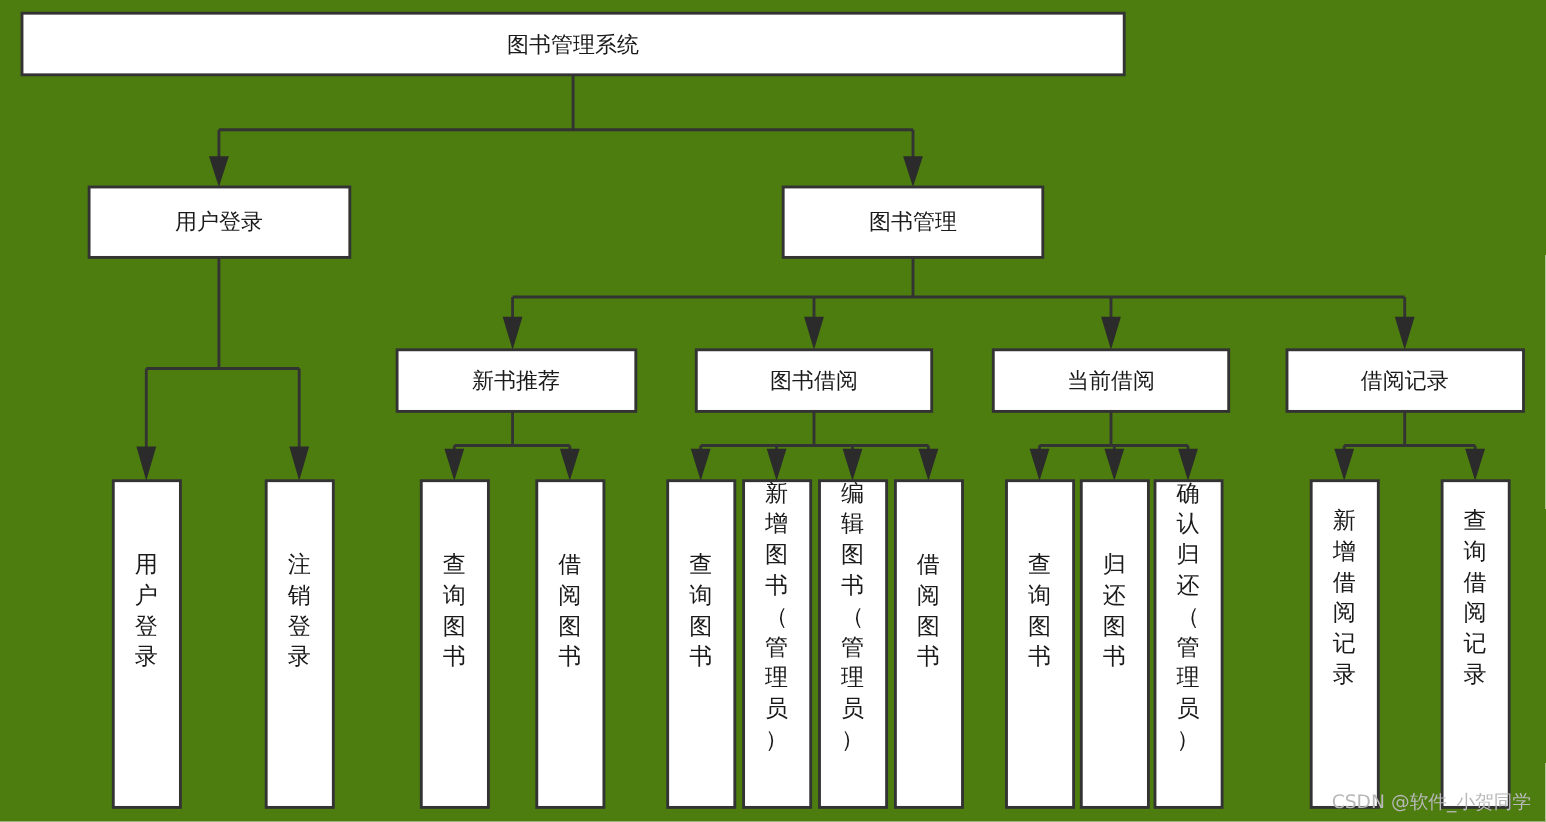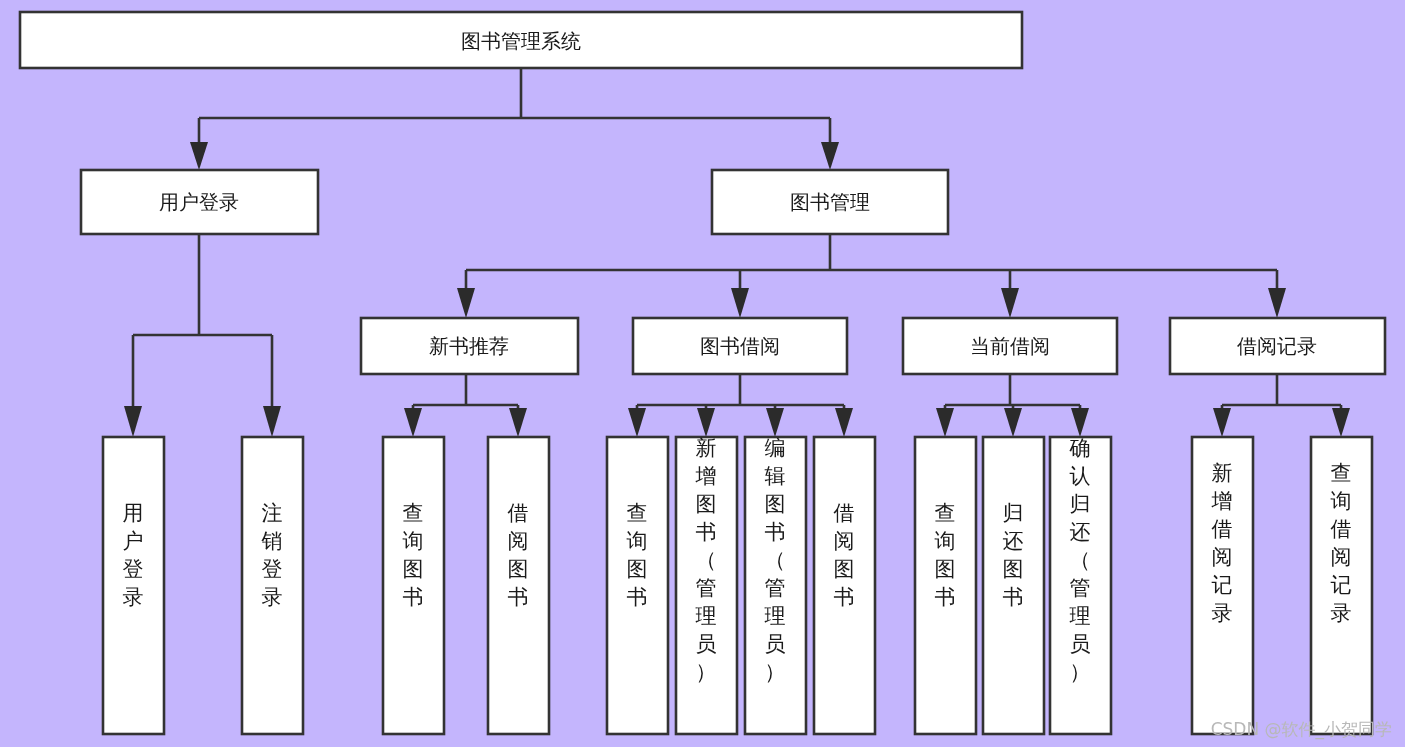--- a/index.html
+++ b/index.html
@@ -8,21 +8,21 @@
     padding: 0;
     background: #ffffff;
   }
   body {
     font-family: "DejaVu Sans", "Liberation Sans", sans-serif;
   }
   #diagram-root {
     position: relative;
     width: 1405px;
     height: 747px;
-    background: #c4b5fd;
+    background: #4d7c0f;
     overflow: hidden;
   }
   svg.diagram-canvas {
     position: absolute;
     left: 0;
     top: 0;
     width: 1405px;
     height: 747px;
     display: block;
   }

